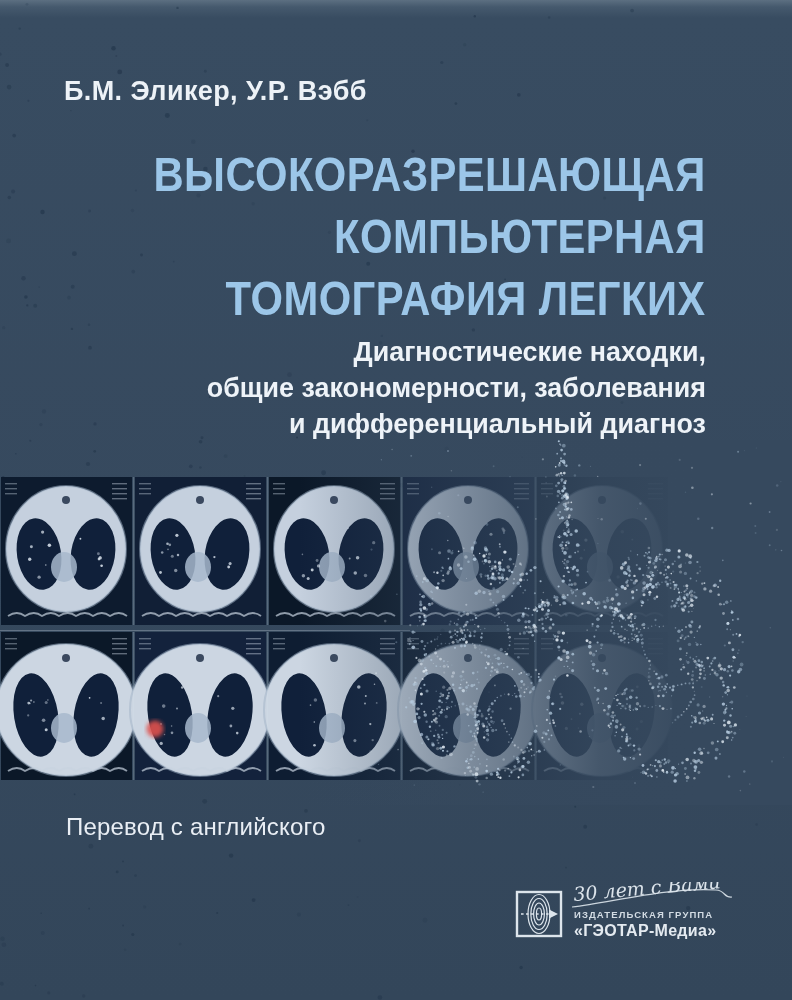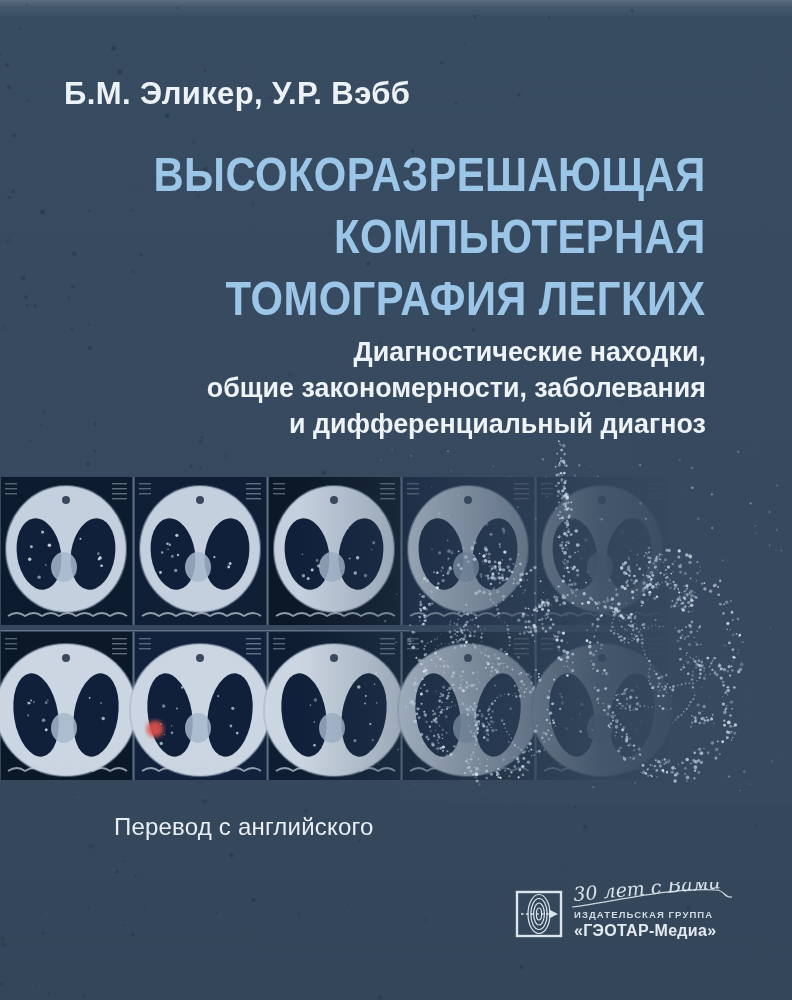--- a/index.html
+++ b/index.html
@@ -5,35 +5,35 @@
   html,body{margin:0;padding:0;background:#1a222b;}
   .cover{
     position:relative;width:792px;height:1000px;overflow:hidden;
     font-family:"Liberation Sans",sans-serif;
     background:linear-gradient(180deg,#5c6f81 0px,#45596d 7px,#384c61 18px,#36495e 55%,#33465a 100%);
   }
   #artwork{position:absolute;left:0;top:0;width:792px;height:1000px;z-index:1;}
   .txt{position:absolute;z-index:2;}
   .author{
     left:64px;top:76px;
-    font-size:31px;font-weight:700;color:#edf2f7;letter-spacing:.4px;text-align:center;
+    font-size:27px;font-weight:700;color:#edf2f7;letter-spacing:.4px;text-align:center;
   }
   .title{
     right:86px;top:144px;text-align:right;
     color:#9cc6e8;font-weight:700;font-size:48px;line-height:62px;letter-spacing:.5px;
     transform:scaleX(.87);transform-origin:100% 0;white-space:nowrap;
   }
   .subtitle{
     right:86px;top:334px;text-align:right;
     color:#eef3f8;font-weight:700;font-size:28px;line-height:36px;
     transform:scaleX(.96);transform-origin:100% 0;white-space:nowrap;
   }
   .translation{
     left:66px;top:810px;
-    color:#e9eef4;font-size:24px;line-height:33px;font-weight:400;letter-spacing:.2px;margin-left:48px;
+    color:#e9eef4;font-size:24px;line-height:33px;font-weight:400;letter-spacing:.2px;
   }
   .translation .b{font-weight:700;}
   .publisher{left:512px;top:882px;width:260px;height:64px;}
   .publisher svg{display:block;}
   .logo-stroke{stroke:#dde5ec;fill:none;}
   .script{font-family:"DejaVu Serif",serif;font-style:italic;font-size:19px;fill:#dce4eb;}
   .grp{font-family:"Liberation Sans",sans-serif;font-weight:700;font-size:9.5px;letter-spacing:1.1px;fill:#d3dce4;}
   .brand{font-family:"Liberation Sans",sans-serif;font-weight:700;font-size:16px;letter-spacing:.3px;fill:#e4eaf0;}
 </style>
 </head>

